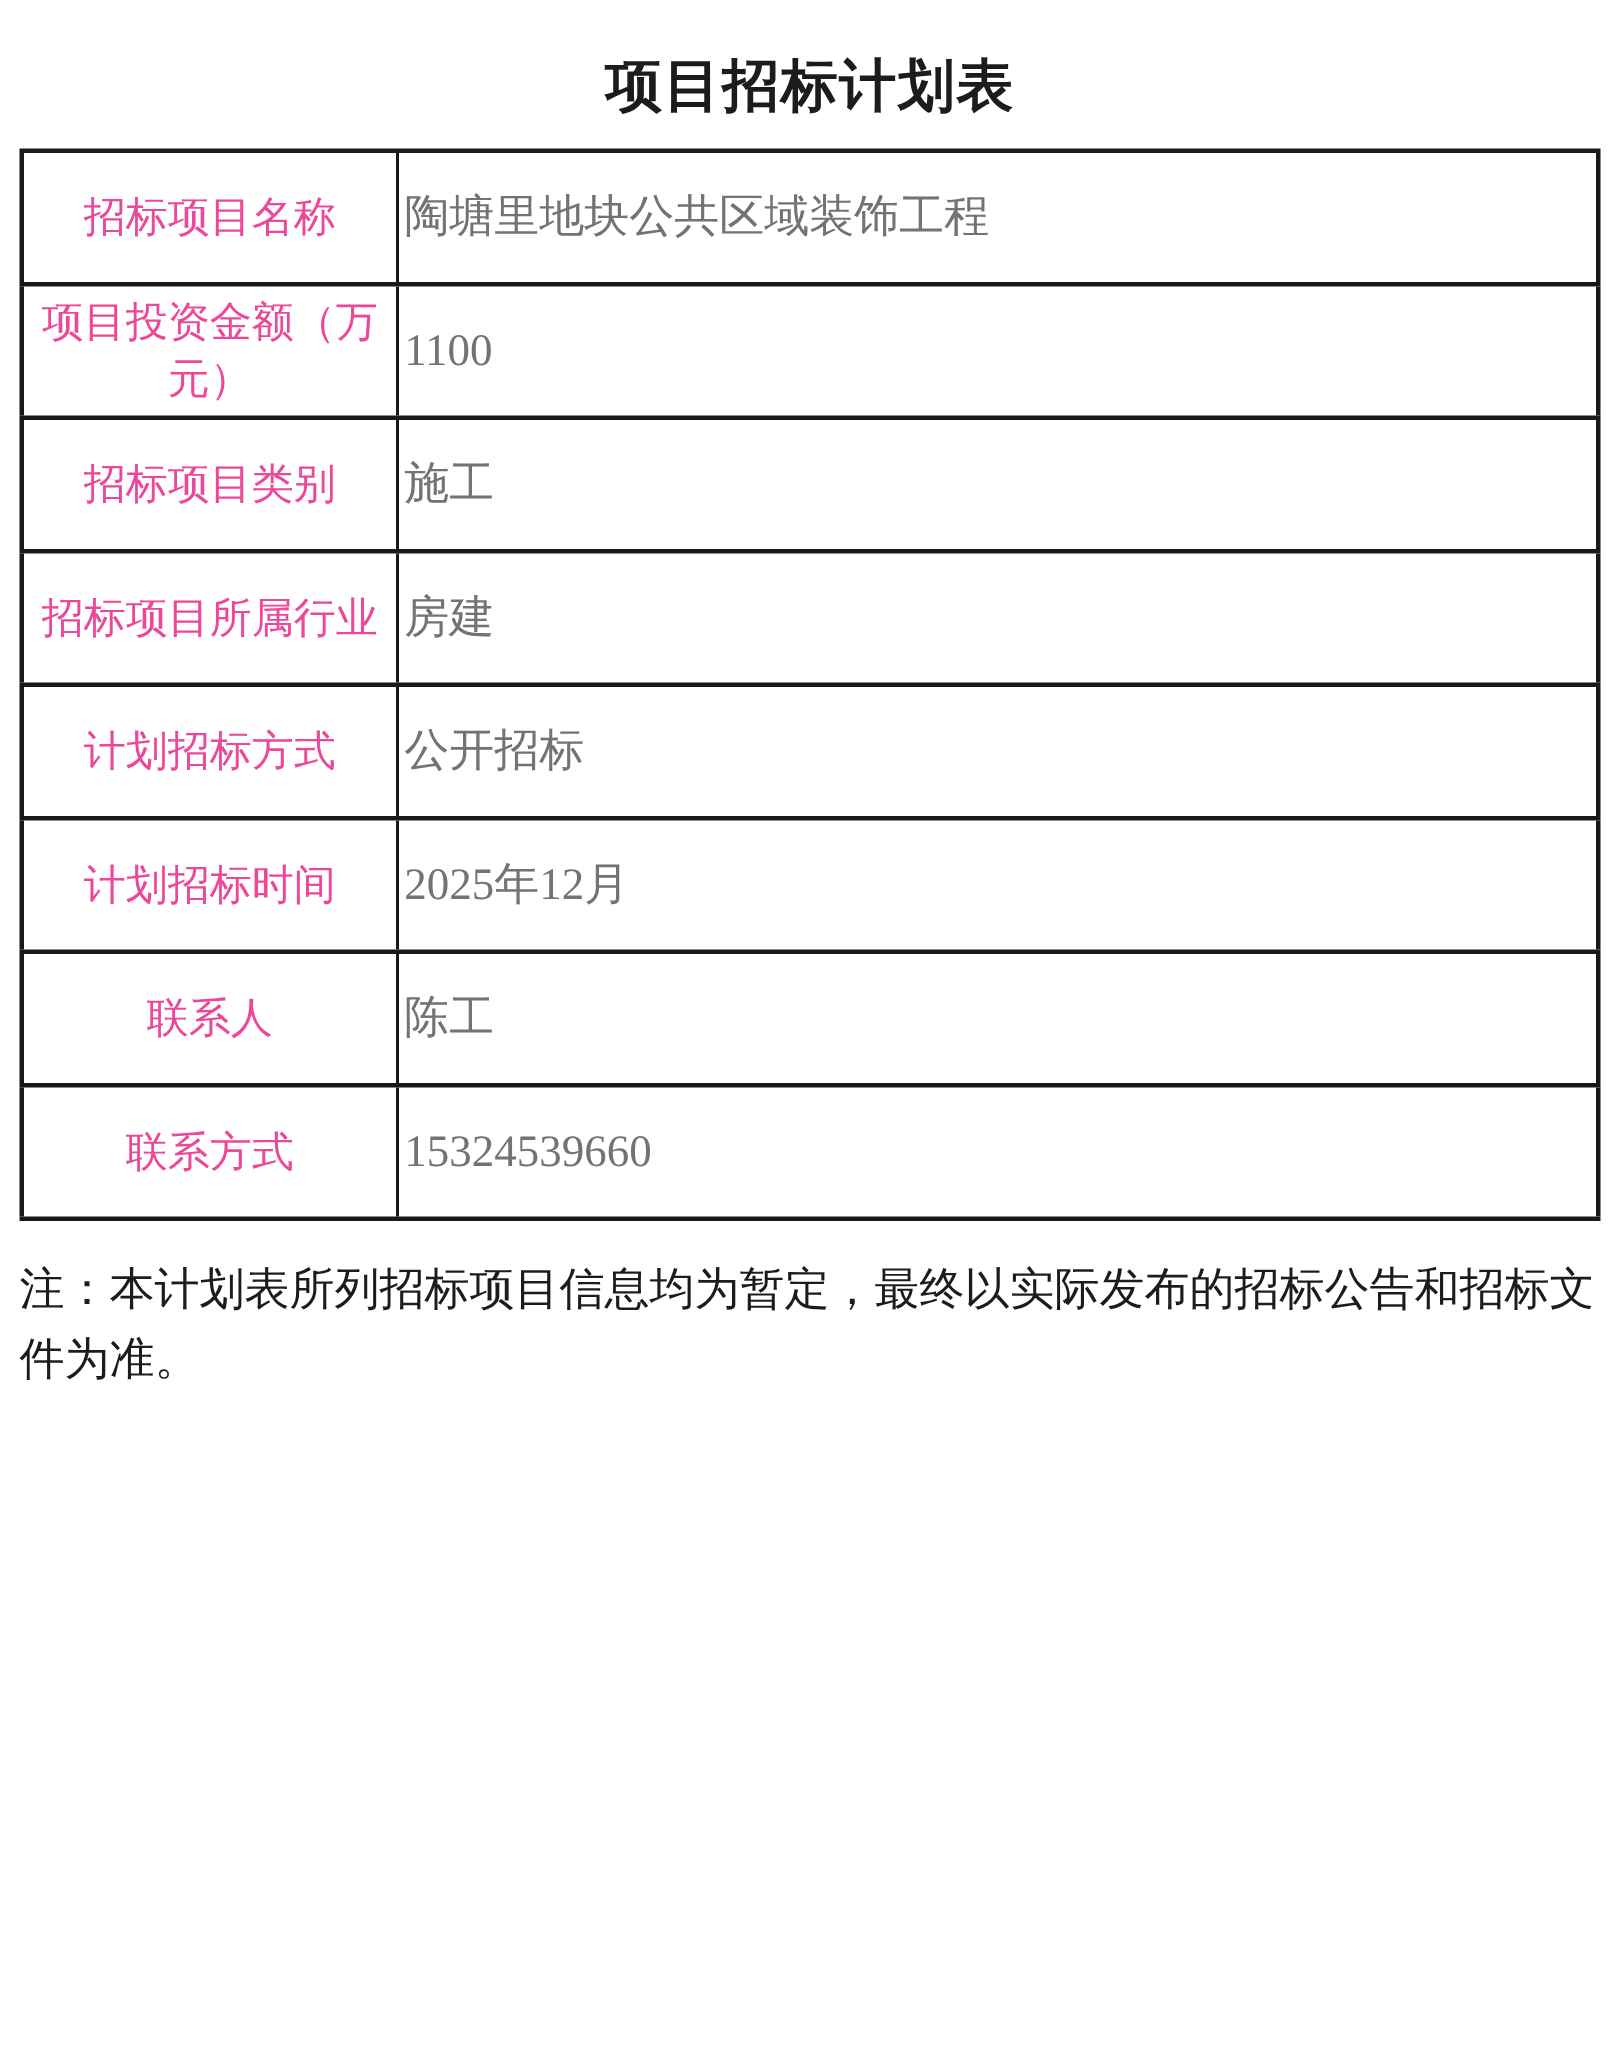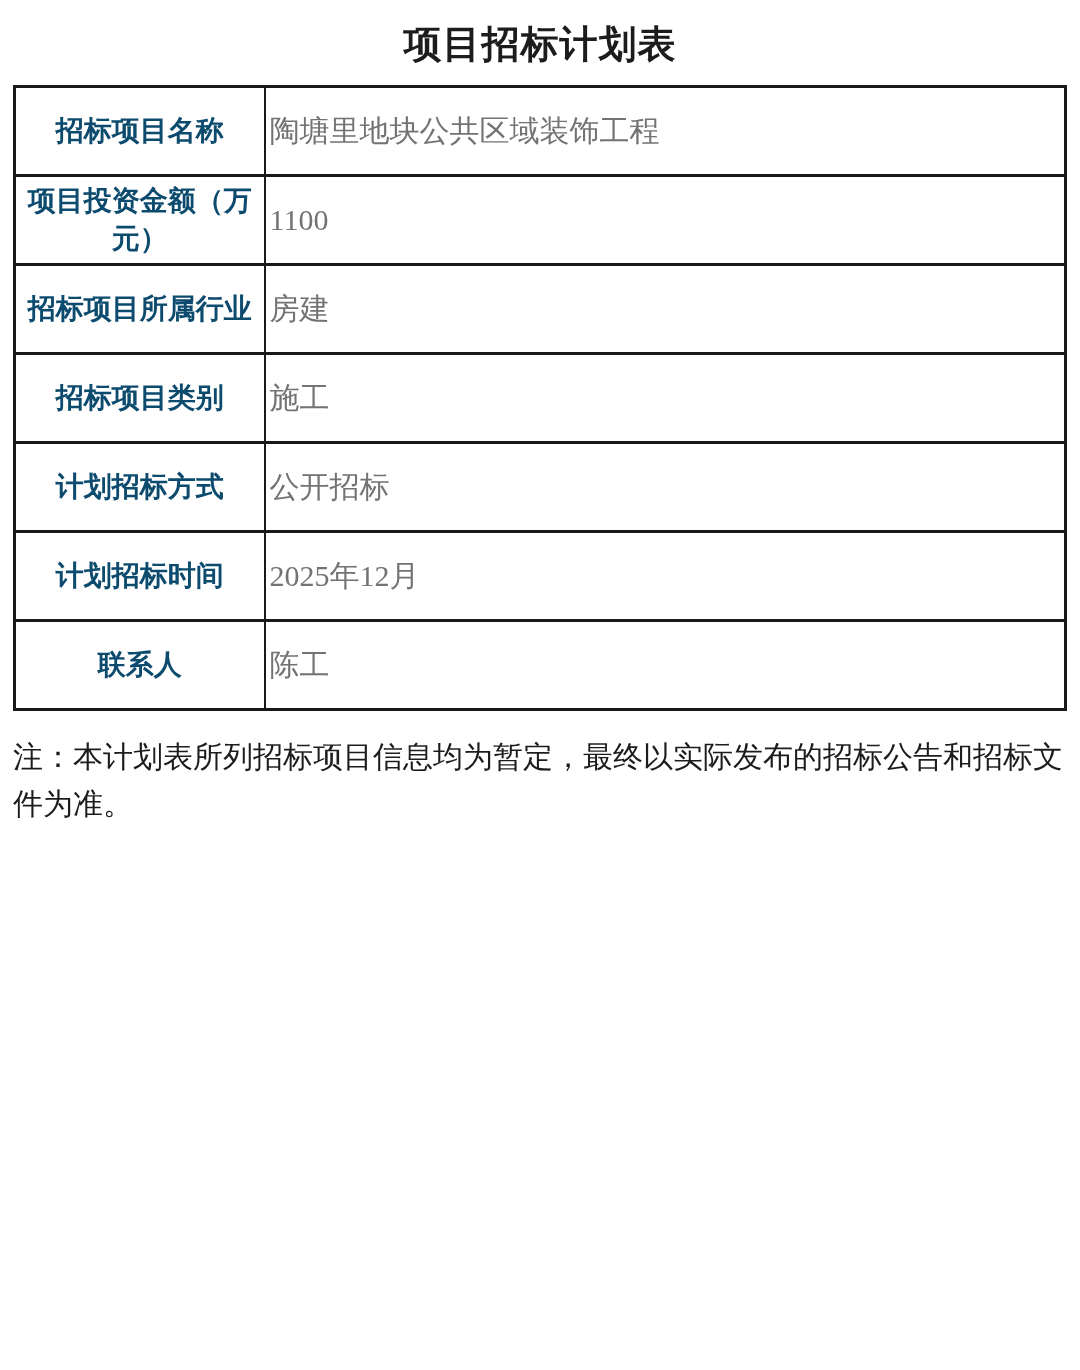--- a/index.html
+++ b/index.html
@@ -8,21 +8,21 @@
     background: #ffffff;
   }
   body {
     width: 1080px;
     height: 1370px;
     font-family: "Liberation Sans", sans-serif;
     color: #1d1d1d;
     overflow: hidden;
   }
   .page-title {
-    margin: 0;
+    margin: 14px;
     padding-top: 22px;
     height: 46px;
     text-align: center;
     font-size: 38px;
     line-height: 44px;
     font-weight: 700;
     color: #1c1c1c;
     letter-spacing: 1px;
   }
   table.plan-table {
@@ -39,22 +39,21 @@
     vertical-align: middle;
     overflow: hidden;
   }
   td.label-cell {
     width: 250px;
     border-right: 2px solid #191919;
     text-align: center;
     font-size: 28px;
     line-height: 1.35;
     padding: 2px 2px;
-    color: #0c4a6e;
-    font-weight: bold;
+    color: #ec4899;
   }
   td.value-cell {
     text-align: left;
     font-size: 30px;
     line-height: 1.38;
     padding: 2px 26px 2px 4px;
     
     font-family: "Liberation Serif", "DejaVu Serif", sans-serif;
     color: #737373;
     word-break: normal;
@@ -81,35 +80,39 @@
   <tbody>
     <tr>
       <td class="label-cell">招标项目名称</td>
       <td class="value-cell">陶塘里地块公共区域装饰工程</td>
     </tr>
     <tr>
       <td class="label-cell">项目投资金额（万元）</td>
       <td class="value-cell">1100</td>
     </tr>
     <tr>
+      <td class="label-cell">招标项目类别</td>
+      <td class="value-cell">施工</td>
+    </tr>
+    <tr>
       <td class="label-cell">招标项目所属行业</td>
       <td class="value-cell">房建</td>
-    </tr>
-    <tr>
-      <td class="label-cell">招标项目类别</td>
-      <td class="value-cell">施工</td>
     </tr>
     <tr>
       <td class="label-cell">计划招标方式</td>
       <td class="value-cell">公开招标</td>
     </tr>
     <tr>
       <td class="label-cell">计划招标时间</td>
       <td class="value-cell">2025年12月</td>
     </tr>
     <tr>
       <td class="label-cell">联系人</td>
       <td class="value-cell">陈工</td>
     </tr>
+    <tr>
+      <td class="label-cell">联系方式</td>
+      <td class="value-cell">15324539660</td>
+    </tr>
   </tbody>
 </table>
 
 <div class="footnote">注：本计划表所列招标项目信息均为暂定，最终以实际发布的招标公告和招标文件为准。</div>
 
 </body></html>

